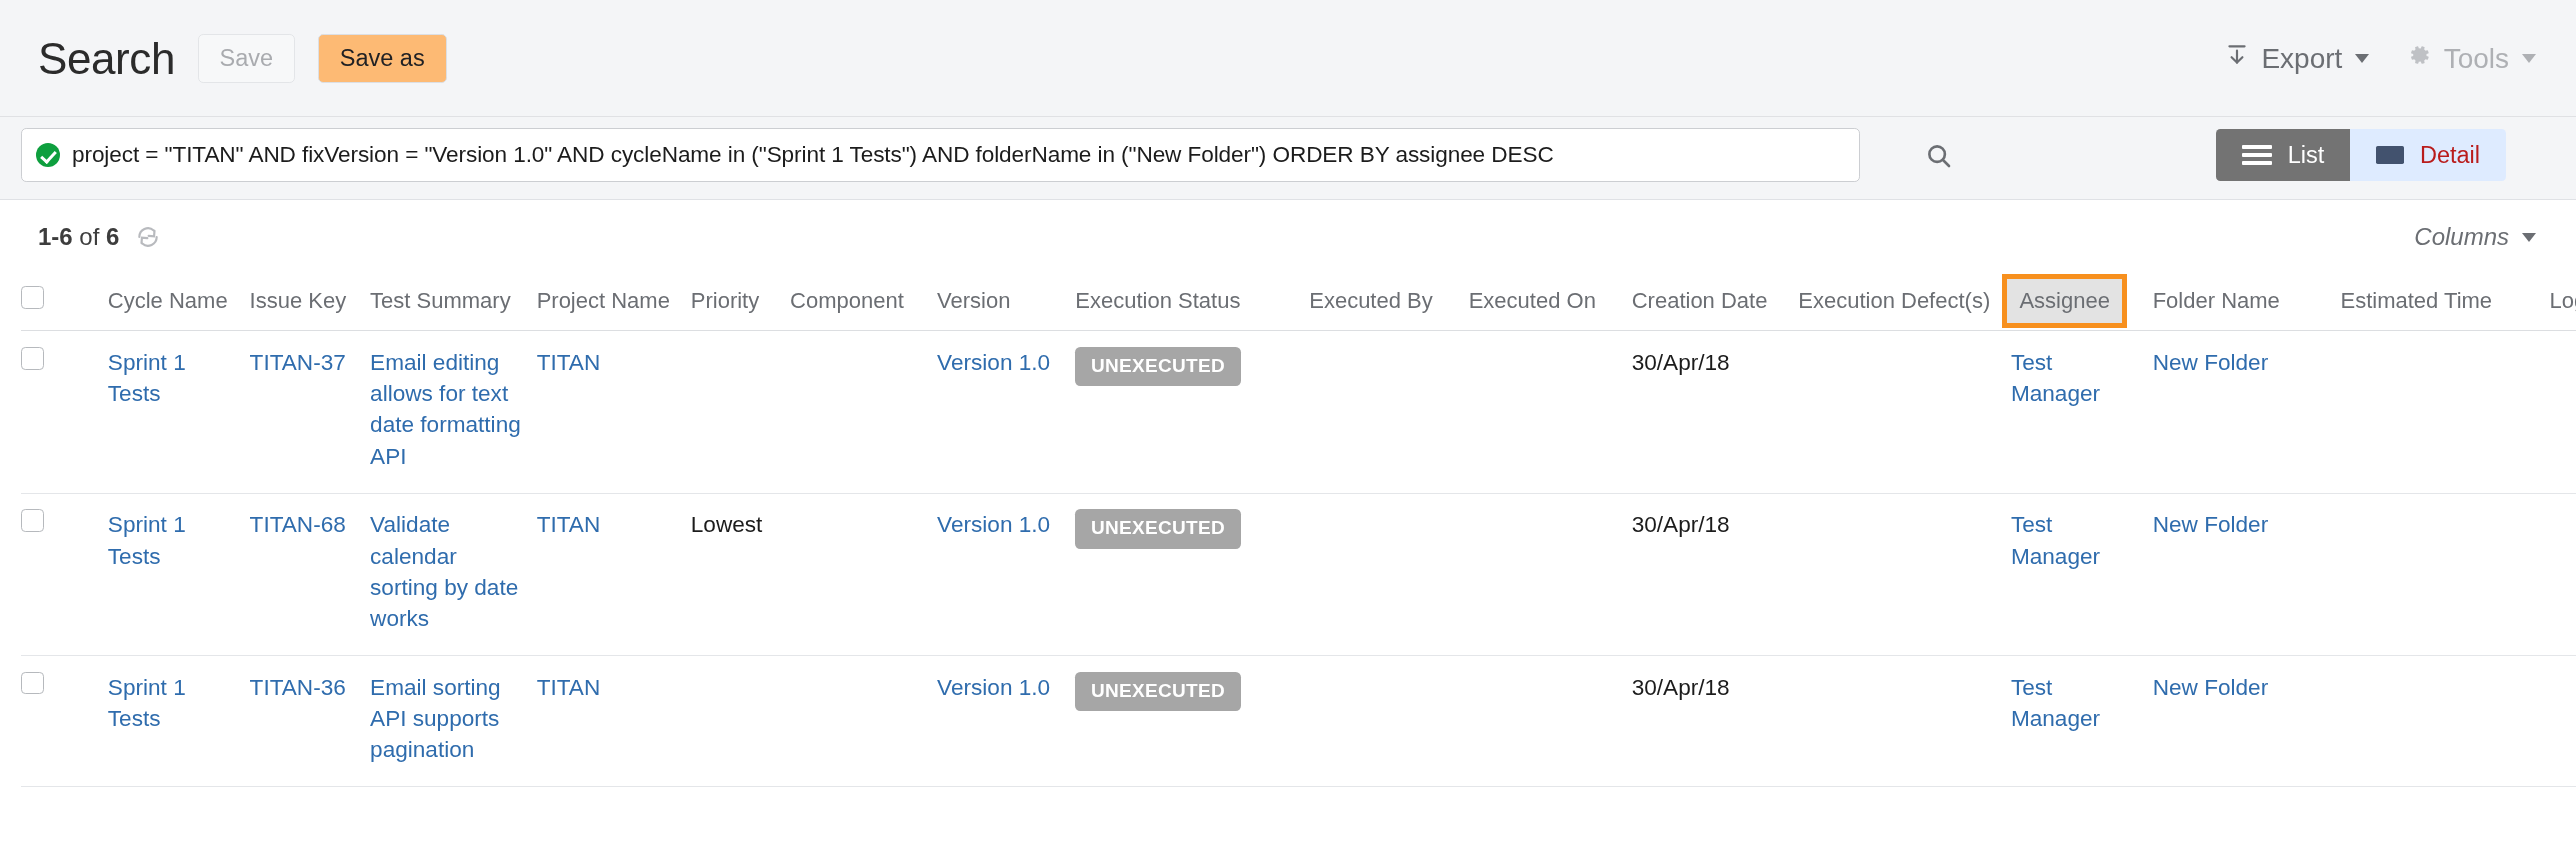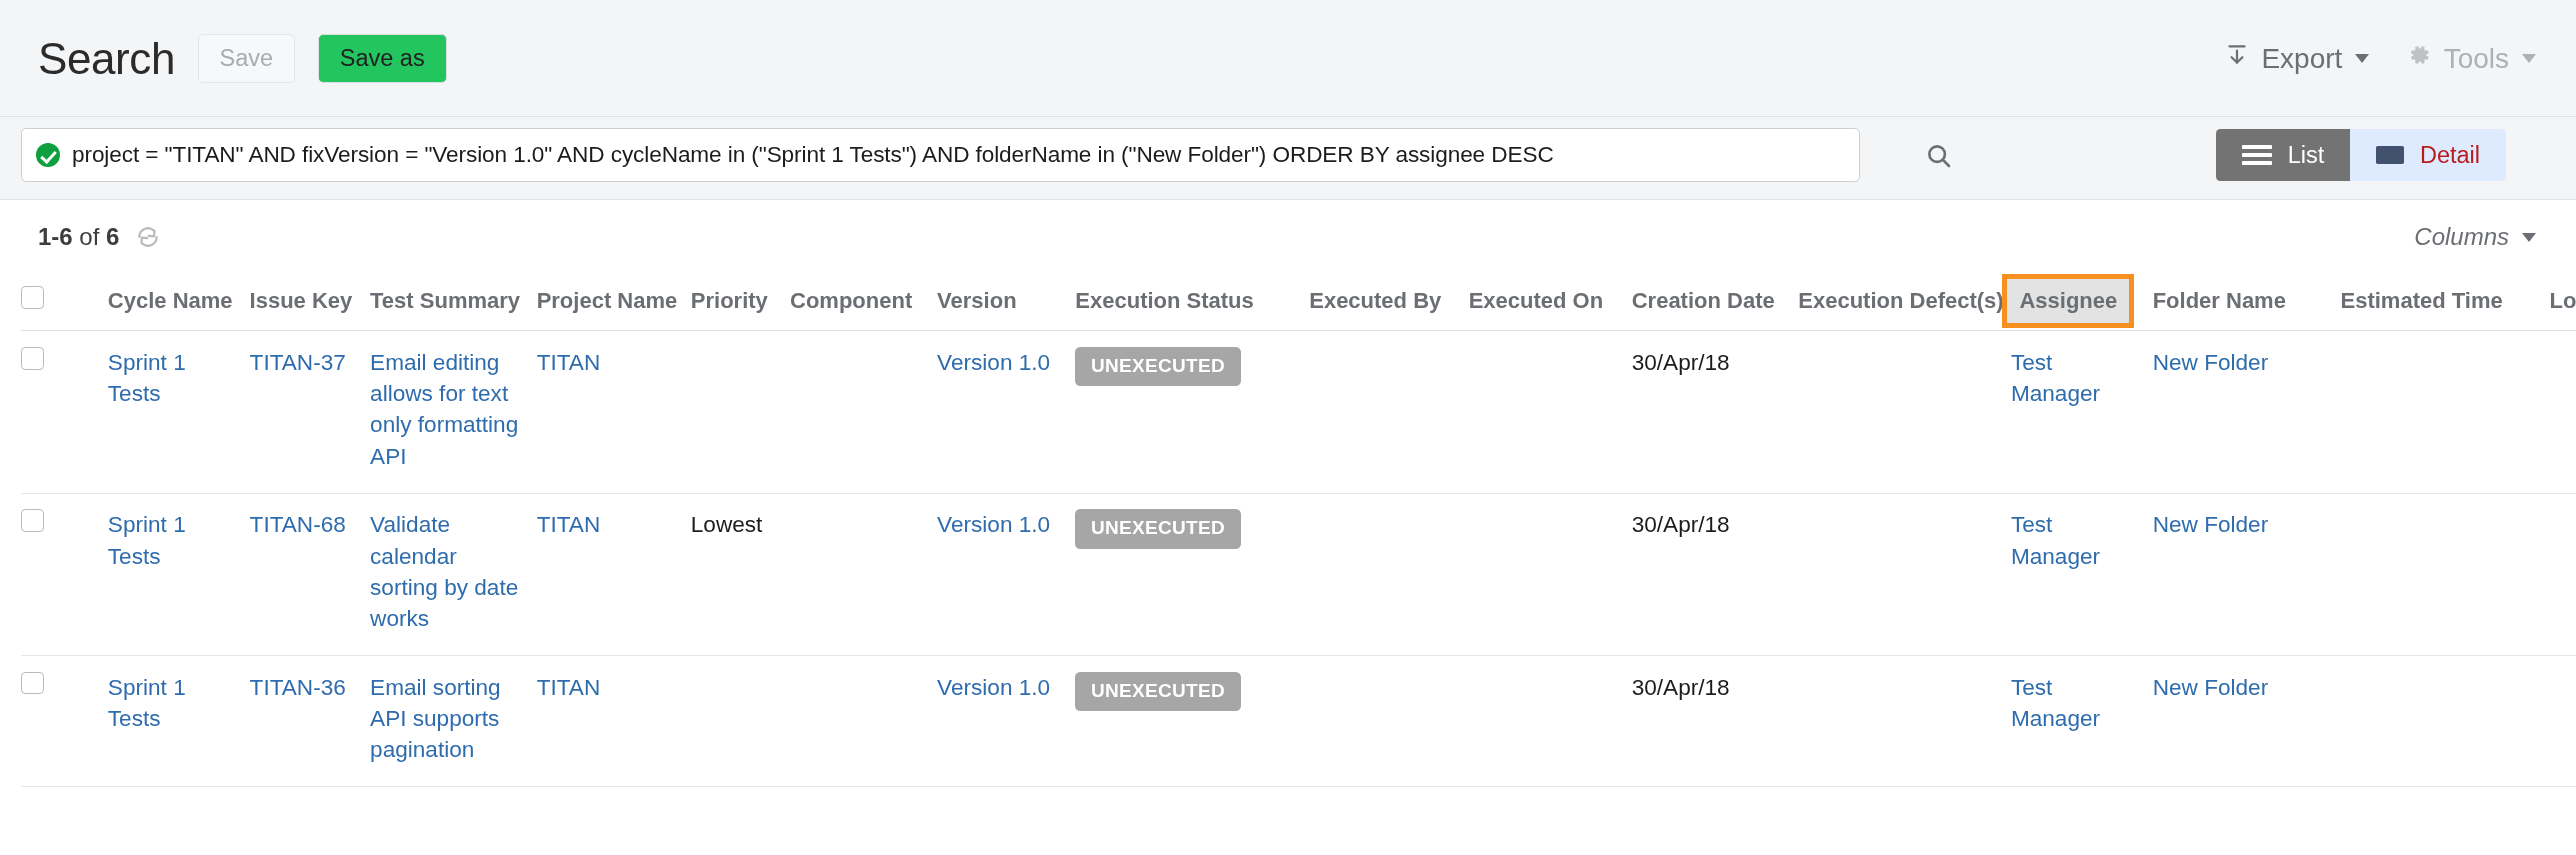--- a/index.html
+++ b/index.html
@@ -31,21 +31,21 @@
     color: #2b2b2b;
     font-weight: 400;
     letter-spacing: -0.4px;
     line-height: 1;
   }
   .btn {
     height: 49px;
     padding: 0 21px;
     border: 0.9px solid #dcdfe4;
     border-radius: 5.2px;
-    background: #22c55e;
+    background: #fdba74;
     font-size: 23.5px;
     color: #202124;
     font-family: "Liberation Sans", sans-serif;
     display: inline-flex; align-items: center; justify-content: center;
     cursor: pointer;
   }
   .btn.disabled {
     color: #a9abaf;
     background: #f7f8f9;
     border-color: #e3e5e8;
@@ -193,21 +193,21 @@
     margin-left: 21px;
   }
   table.grid th, table.grid td {
     text-align: left;
     vertical-align: top;
     padding: 15.7px 8.7px 21px 0;
     font-size: 22.6px;
     line-height: 1.38;
   }
   table.grid thead th {
-    font-weight: 700;
+    font-weight: 400;
     color: #6b6e73;
     font-size: 22px;
     padding-top: 12px;
     padding-bottom: 14px;
     border-bottom: 1.7px solid #dcdee1;
     white-space: nowrap;
   }
   table.grid tbody td {
     border-bottom: 0.9px solid #e4e6e9;
     color: #1c1c1c;
@@ -379,21 +379,21 @@
         <th class="c-est">Estimated Time</th>
         <th class="c-log">Logg</th>
       </tr>
     </thead>
     <tbody>
 
       <tr>
         <td class="c-cb"><span class="cb"></span></td>
         <td class="c-cyc"><span class="lnk">Sprint 1 Tests</span></td>
         <td class="c-key"><span class="lnk">TITAN-37</span></td>
-        <td class="c-sum"><span class="lnk">Email editing allows for text only formatting API</span></td>
+        <td class="c-sum"><span class="lnk">Email editing allows for text date formatting API</span></td>
         <td class="c-proj"><span class="lnk">TITAN</span></td>
         <td class="c-pri"></td>
         <td class="c-comp"></td>
         <td class="c-ver"><span class="lnk">Version 1.0</span></td>
         <td class="c-exst"><span class="badge">UNEXECUTED</span></td>
         <td class="c-exby"></td>
         <td class="c-exon"></td>
         <td class="c-crd">30/Apr/18</td>
         <td class="c-exdf"></td>
         <td class="c-asg"><span class="lnk">Test Manager</span></td>

